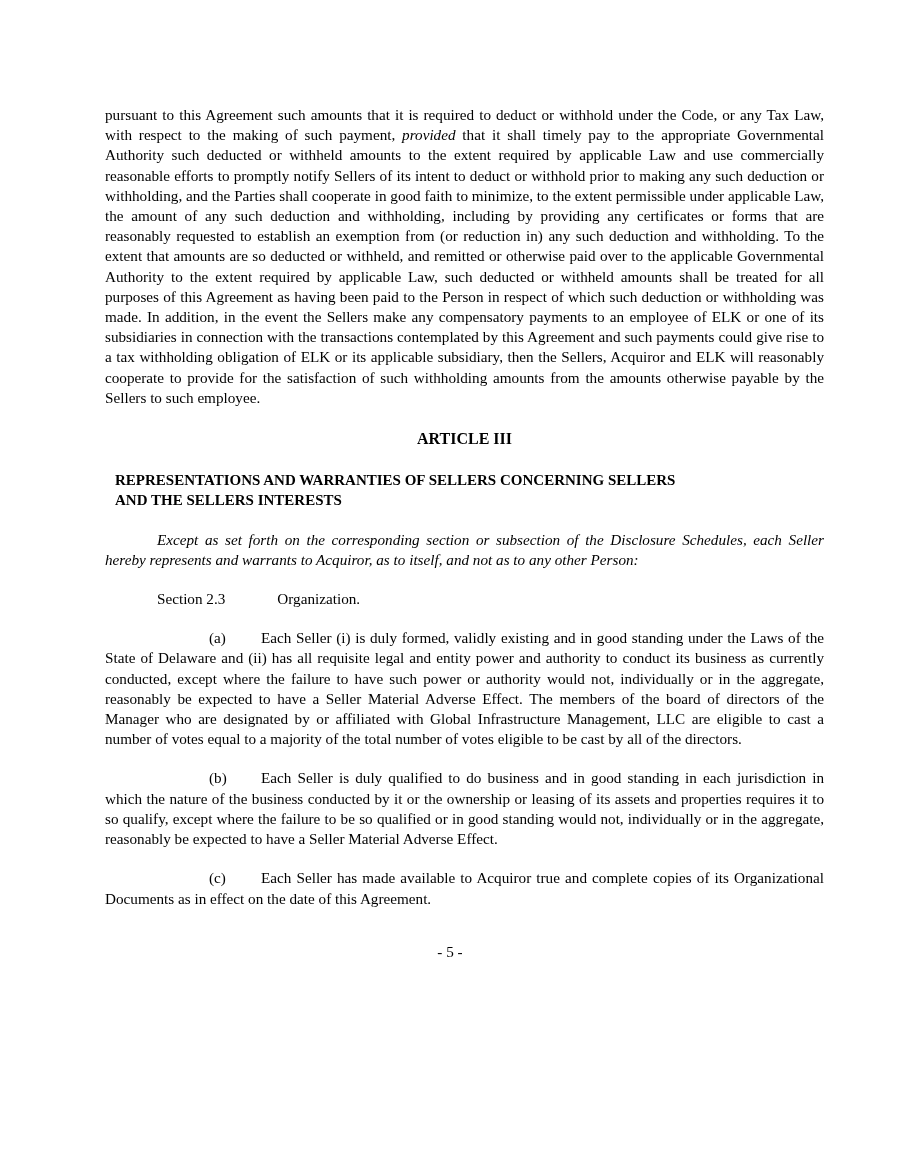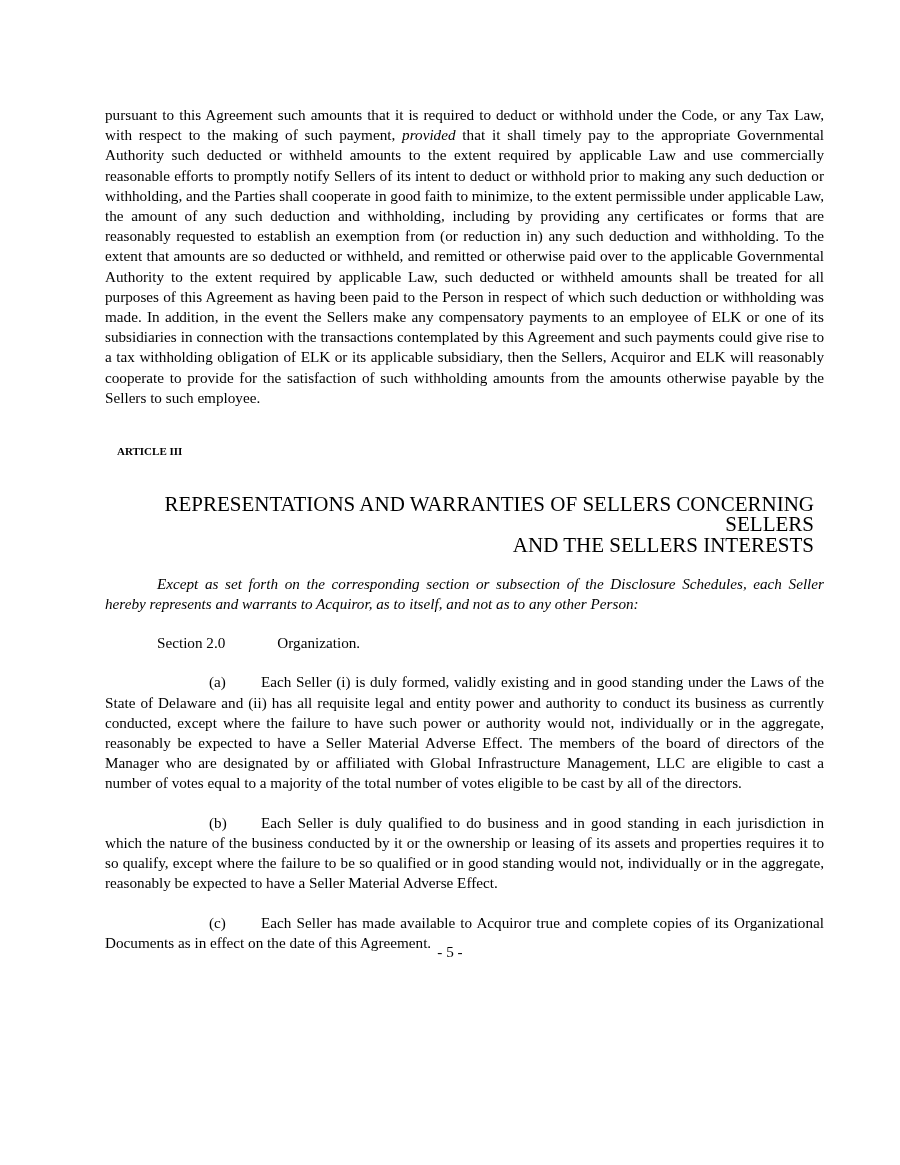--- a/index.html
+++ b/index.html
@@ -25,31 +25,31 @@
     font-size: 15.2px;
     line-height: 20.2px;
     text-align: justify;
     text-justify: inter-word;
     margin: 0;
   }
   .para-continued {
     text-indent: 0;
   }
   .article-heading {
-    text-align: left;
+    text-align: center;
     font-weight: bold;
-    font-size: 11px;
+    font-size: 16px;
     line-height: 20.2px;
-    margin: 12px;
+    margin: 0;
     padding-top: 21px;
   }
   .article-title {
-    text-align: right;
-    font-weight: normal;
-    font-size: 21px;
+    text-align: left;
+    font-weight: bold;
+    font-size: 15px;
     line-height: 20.2px;
     margin: 0;
     padding-top: 21px;
     padding-left: 10px;
     padding-right: 10px;
   }
   .para {
     margin: 0;
     padding-top: 19px;
     text-indent: 52px;
@@ -94,21 +94,21 @@
 <div class="page">
 
   <p class="body-text para-continued"><span>pursuant to this Agreement such amounts that it is required to deduct or withhold under the Code, or any Tax Law, with respect to the making of such payment, </span><em class="ital">provided</em><span> that it shall timely pay to the appropriate Governmental Authority such deducted or withheld amounts to the extent required by applicable Law and use commercially reasonable efforts to promptly notify Sellers of its intent to deduct or withhold prior to making any such deduction or withholding, and the Parties shall cooperate in good faith to minimize, to the extent permissible under applicable Law, the amount of any such deduction and withholding, including by providing any certificates or forms that are reasonably requested to establish an exemption from (or reduction in) any such deduction and withholding. To the extent that amounts are so deducted or withheld, and remitted or otherwise paid over to the applicable Governmental Authority to the extent required by applicable Law, such deducted or withheld amounts shall be treated for all purposes of this Agreement as having been paid to the Person in respect of which such deduction or withholding was made. In addition, in the event the Sellers make any compensatory payments to an employee of ELK or one of its subsidiaries in connection with the transactions contemplated by this Agreement and such payments could give rise to a tax withholding obligation of ELK or its applicable subsidiary, then the Sellers, Acquiror and ELK will reasonably cooperate to provide for the satisfaction of such withholding amounts from the amounts otherwise payable by the Sellers to such employee.</span></p>
 
   <p class="article-heading">ARTICLE III</p>
 
   <p class="article-title"><span>REPRESENTATIONS AND WARRANTIES OF SELLERS CONCERNING SELLERS</span><br><span>AND THE SELLERS INTERESTS</span></p>
 
   <p class="body-text para">Except as set forth on the corresponding section or subsection of the Disclosure Schedules, each Seller hereby represents and warrants to Acquiror, as to itself, and not as to any other Person:</p>
 
-  <p class="body-text section-line"><span>Section 2.0</span><span class="sub-label"></span><span class="section-title">Organization</span><span>.</span></p>
+  <p class="body-text section-line"><span>Section 2.3</span><span class="sub-label"></span><span class="section-title">Organization</span><span>.</span></p>
 
   <p class="body-text sub-para"><span class="sub-indent"></span><span class="sub-label">(a)</span><span>Each Seller (i) is duly formed, validly existing and in good standing under the Laws of the State of Delaware and (ii) has all requisite legal and entity power and authority to conduct its business as currently conducted, except where the failure to have such power or authority would not, individually or in the aggregate, reasonably be expected to have a Seller Material Adverse Effect.  The members of the board of directors of the Manager who are designated by or affiliated with Global Infrastructure Management, LLC are eligible to cast a number of votes equal to a majority of the total number of votes eligible to be cast by all of the directors.</span></p>
 
   <p class="body-text sub-para"><span class="sub-indent"></span><span class="sub-label">(b)</span><span>Each Seller is duly qualified to do business and in good standing in each jurisdiction in which the nature of the business conducted by it or the ownership or leasing of its assets and properties requires it to so qualify, except where the failure to be so qualified or in good standing would not, individually or in the aggregate, reasonably be expected to have a Seller Material Adverse Effect.</span></p>
 
   <p class="body-text sub-para"><span class="sub-indent"></span><span class="sub-label">(c)</span><span>Each Seller has made available to Acquiror true and complete copies of its Organizational Documents as in effect on the date of this Agreement.</span></p>
 
   <div class="footer">- 5 -</div>
 
 </div>

